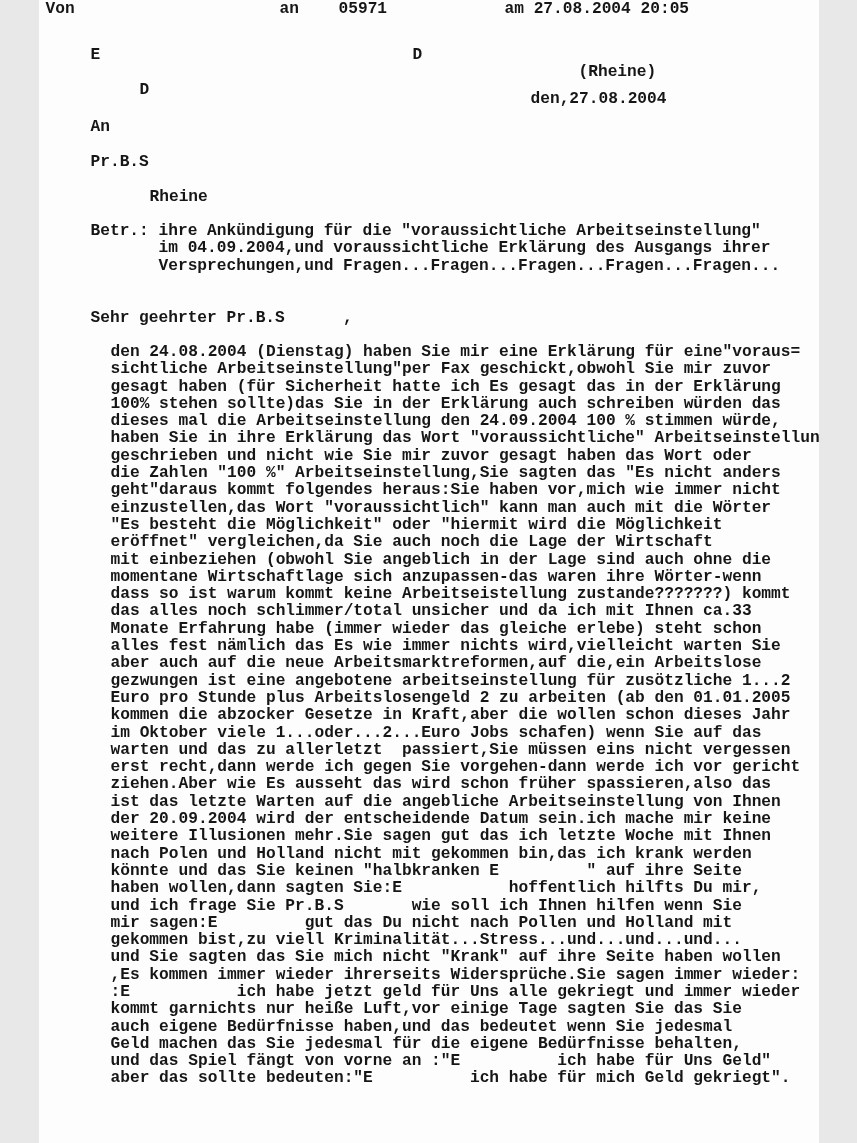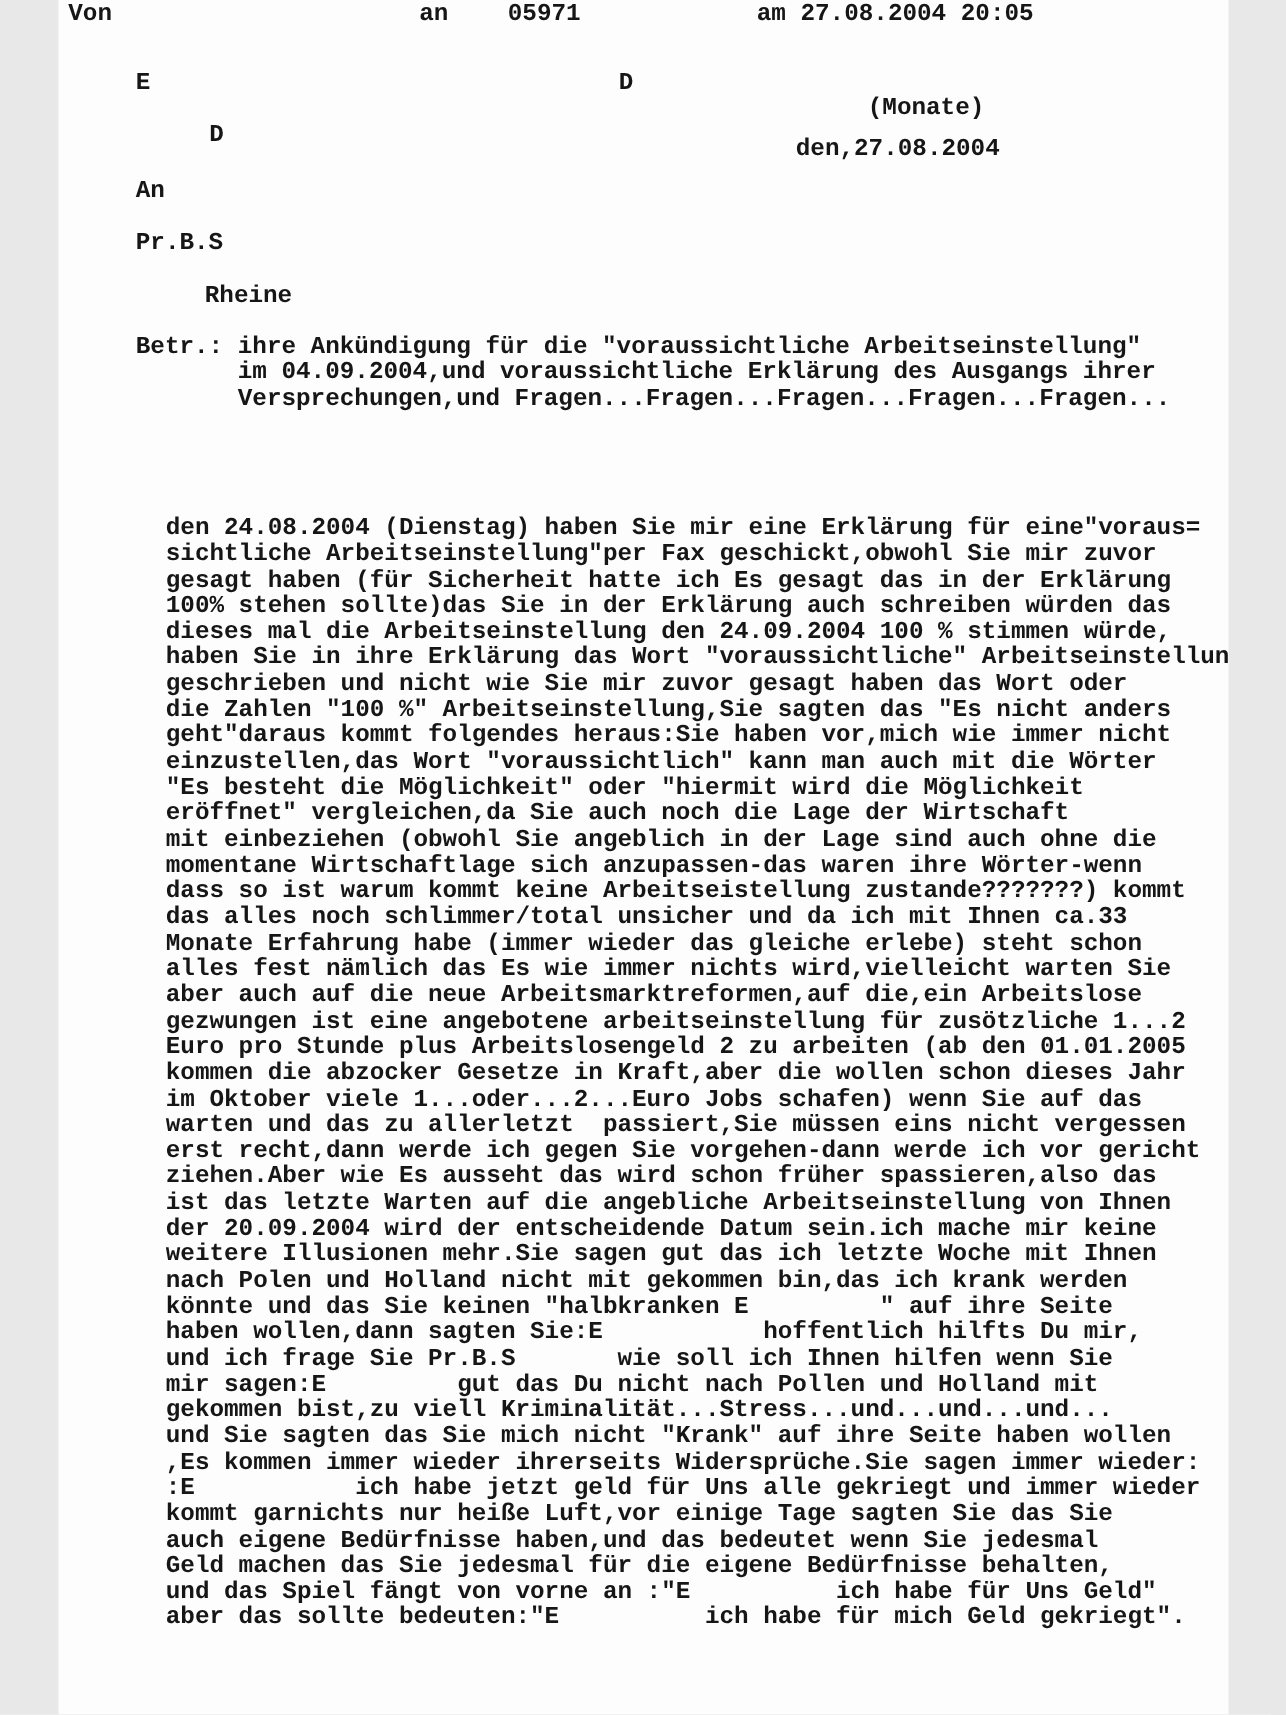--- a/index.html
+++ b/index.html
@@ -33,34 +33,35 @@
     <span class="mono abs" style="left:241px; top:1px;">an</span>
     <span class="mono abs" style="left:300px; top:1px;">05971</span>
     <span class="mono abs" style="left:466px; top:1px;">am 27.08.2004 20:05</span>
     <span class="mono abs" style="left:810px; top:1px;">001/004</span>
   </div>
 
   <div>
     <span class="mono abs" style="left:52px;  top:47px;">E</span>
     <span class="mono abs" style="left:374px; top:47px;">D</span>
     <span class="mono abs" style="left:492px; top:47px;margin-top:44px;">den,27.08.2004</span>
-    <span class="mono abs" style="left:540px; top:64px;">(Monate)</span>
+    <span class="mono abs" style="left:540px; top:64px;">(Rheine)</span>
     <span class="mono abs" style="left:101px; top:82px;">D</span>
   </div>
 
   <div>
     <span class="mono abs" style="left:52px;  top:119px;">An</span>
     <span class="mono abs" style="left:52px;  top:154px;">Pr.B.S</span>
-    <span class="mono abs" style="left:98px; top:189px;">Rheine</span>
+    <span class="mono abs" style="left:111px; top:189px;">Rheine</span>
   </div>
 
   <pre class="mono abs" style="left:52px; top:223px;">Betr.: ihre Ankündigung für die "voraussichtliche Arbeitseinstellung"
        im 04.09.2004,und voraussichtliche Erklärung des Ausgangs ihrer
        Versprechungen,und Fragen...Fragen...Fragen...Fragen...Fragen...</pre>
 
+  <span class="mono abs" style="left:52px; top:310px;">Sehr geehrter Pr.B.S      ,</span>
 
   <pre class="mono abs" style="left:36px; top:344px;margin-left:36px;">den 24.08.2004 (Dienstag) haben Sie mir eine Erklärung für eine"voraus=
 sichtliche Arbeitseinstellung"per Fax geschickt,obwohl Sie mir zuvor
 gesagt haben (für Sicherheit hatte ich Es gesagt das in der Erklärung
 100% stehen sollte)das Sie in der Erklärung auch schreiben würden das
 dieses mal die Arbeitseinstellung den 24.09.2004 100 % stimmen würde,
 haben Sie in ihre Erklärung das Wort "voraussichtliche" Arbeitseinstellung
 geschrieben und nicht wie Sie mir zuvor gesagt haben das Wort oder
 die Zahlen "100 %" Arbeitseinstellung,Sie sagten das "Es nicht anders
 geht"daraus kommt folgendes heraus:Sie haben vor,mich wie immer nicht

